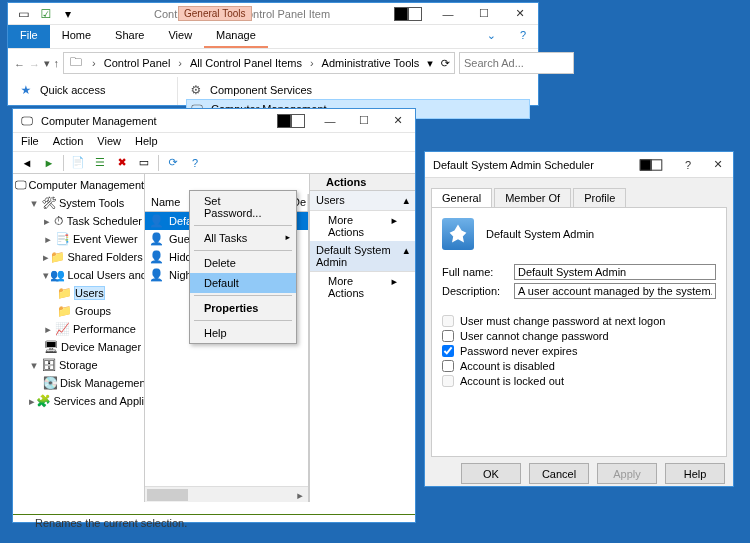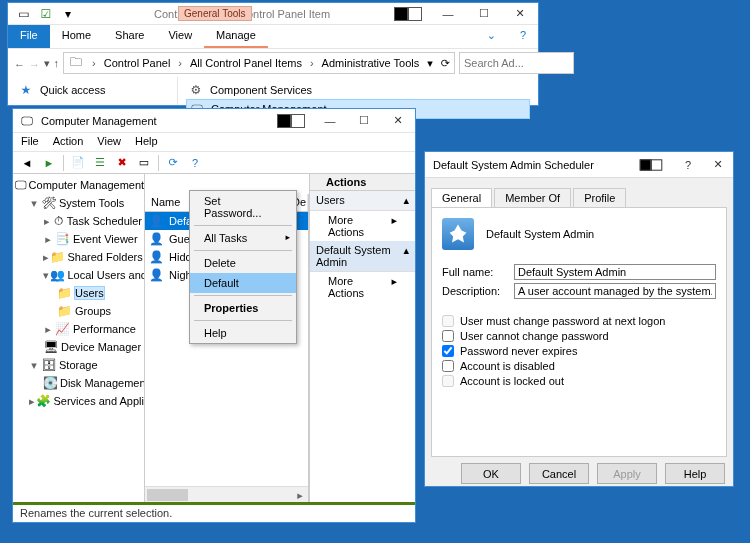--- a/index.html
+++ b/index.html
@@ -62,21 +62,21 @@
   .mmc .list { flex:1; border-right:1px solid #ccc; position:relative;margin-top:20px; }
   .mmc .list-header { height:18px; display:flex; border-bottom:1px solid #ccc; background:#fff;}
   .mmc .list-header div { padding:2px 6px; border-right:1px solid #e5e5e5;}
   .mmc .list-row { display:flex; align-items:center; gap:4px; padding:1px 4px;}
   .mmc .list-row.sel { background:#0078d7; color:#fff;}
   .mmc .list-row.sel span { color:#fff;}
   .mmc .actions { flex:0 0 106px; border-left:1px solid #ccc;}
   .mmc .actions .hdr { background:#f0f0f0; padding:2px 16px; border-bottom:1px solid #ccc; font-weight:bold;}
   .mmc .actions .sect { background:#eef2f7; padding:3px 6px; border-bottom:1px solid #ddd; display:flex; justify-content:space-between;}
   .mmc .actions .item { padding:3px 18px; display:flex; justify-content:space-between;}
-  .mmc .status { height:20px; border-top:3px solid #4d7c0f; padding:2px 7px; color:#333;}
+  .mmc .status { height:20px; border-top:1px solid #4d7c0f; padding:2px 22px; color:#333;margin-top:12px;}
   .mmc .hscroll { height:16px; background:#f0f0f0; border-top:1px solid #ddd; position:relative;}
   .mmc .hscroll .thumb { position:absolute; left:2px; top:2px; width:40%; height:12px; background:#cdcdcd;}
   .mmc .hscroll .arrow { position:absolute; top:0; width:16px; height:16px; display:flex; align-items:center; justify-content:center; color:#666;}
   .mmc .hscroll .arrow.r { right:0;}
 
   
   .ctxmenu {
     position:absolute; left:189px; top:190px; width:108px; background:#f2f2f2; border:1px solid #a0a0a0;
     box-shadow: 2px 2px 4px rgba(0,0,0,.25); z-index:50;
   }

